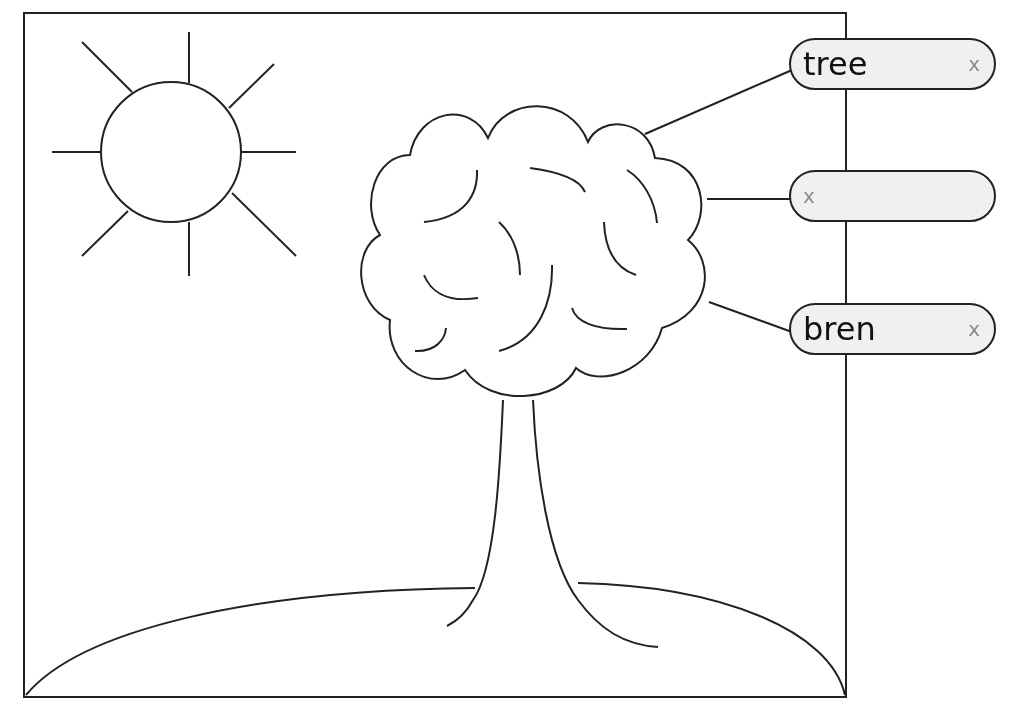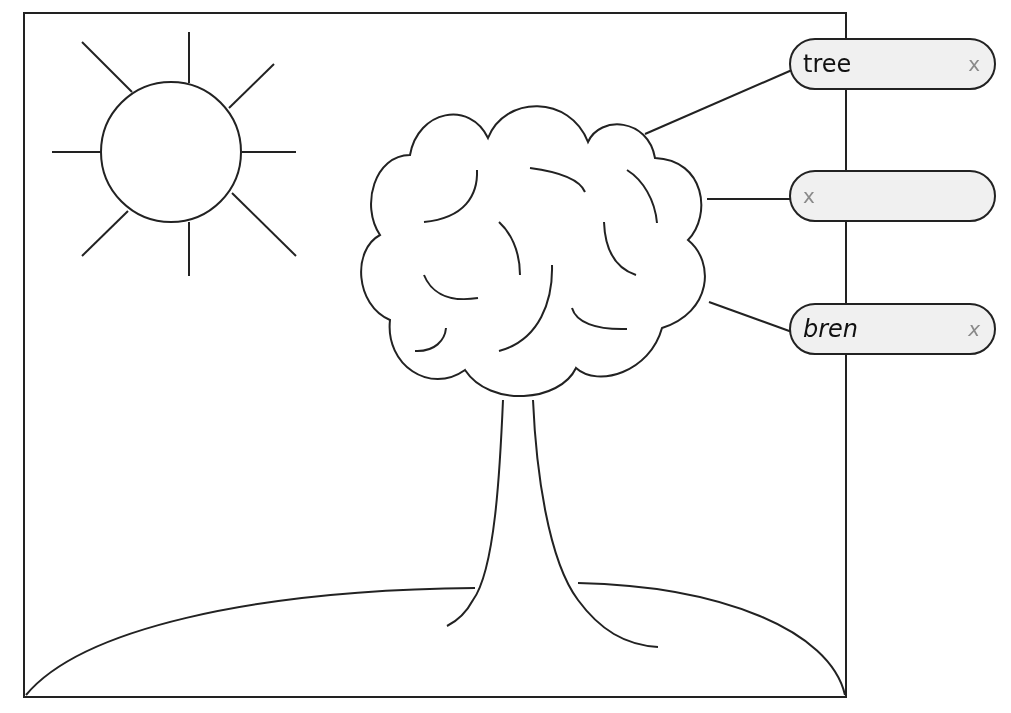--- a/index.html
+++ b/index.html
@@ -10,21 +10,21 @@
       height: 52px;
       box-sizing: border-box;
       border: 2px solid #222;
       border-radius: 26px;
       background: #f0f0f0;
       display: flex;
       align-items: center;
       padding-left: 12px;
       padding-right: 14px;
     }
-    .label-text { font-size: 24px; color: #111; flex: 1; line-height: 1; font-family: "DejaVu Sans", sans-serif; }
+    .label-text { font-size: 32px; color: #111; flex: 1; line-height: 1; font-family: "DejaVu Sans", sans-serif; }
     .close-x { font-size: 20px; color: #8a8a8a; cursor: pointer; line-height: 1; }
   </style>
 </head>
 <body>
 
 <svg id="canvas" width="1011" height="713" viewBox="0 0 1011 713">
 
   <rect x="24" y="13" width="822" height="684" fill="none" stroke="#222" stroke-width="2"></rect>
 
   <g stroke="#222" stroke-width="2" fill="none">
@@ -79,16 +79,16 @@
 
 <div class="label" style="left:789px; top:38px; width:207px;">
   <span class="label-text">tree</span>
   <span class="close-x">x</span>
 </div>
 
 <div class="label" style="left:789px; top:170px; width:207px;">
   <span class="close-x">x</span>
 </div>
 
-<div class="label" style="left:789px; top:303px; width:207px;font-style:italic;">
+<div class="label" style="left:789px; top:303px; width:207px;">
   <span class="label-text">bren</span>
   <span class="close-x">x</span>
 </div>
 
 </body></html>

